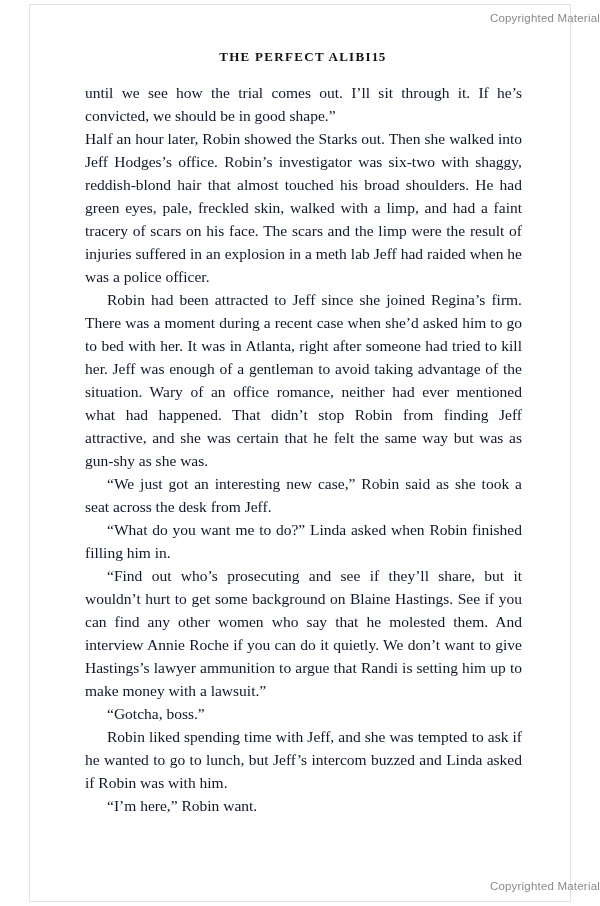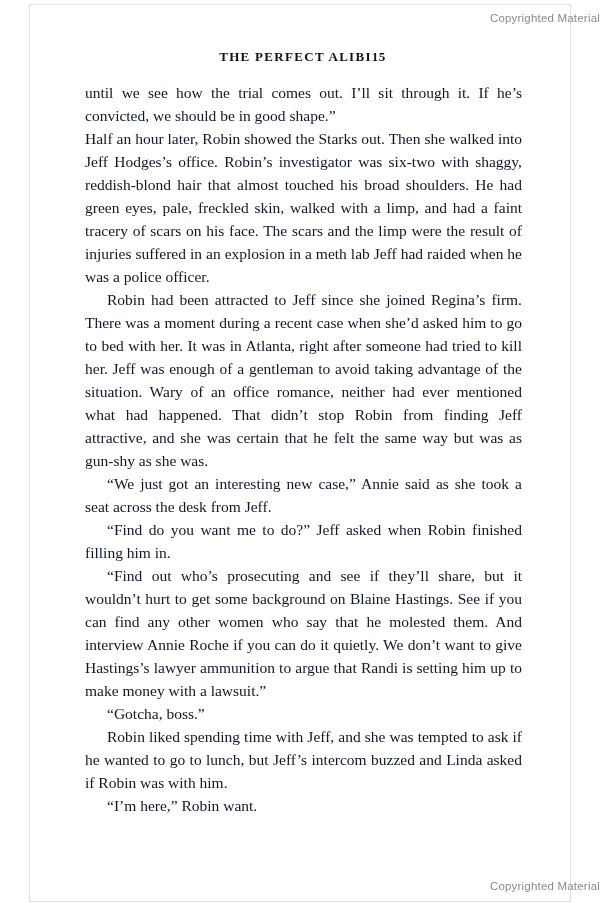--- a/index.html
+++ b/index.html
@@ -69,21 +69,21 @@
 
 <div class="running-head">
   <span class="book-title">THE PERFECT ALIBI</span>
   <span class="page-number">15</span>
 </div>
 
 <div class="body-text">
     <p>until we see how the trial comes out. I’ll sit through it. If he’s convicted, we should be in good shape.”</p>
     <p class="gap-before">Half an hour later, Robin showed the Starks out. Then she walked into Jeff Hodges’s office. Robin’s investigator was six-two with shaggy, reddish-blond hair that almost touched his broad shoulders. He had green eyes, pale, freckled skin, walked with a limp, and had a faint tracery of scars on his face. The scars and the limp were the result of injuries suffered in an explosion in a meth lab Jeff had raided when he was a police officer.</p>
     <p class="indent">Robin had been attracted to Jeff since she joined Regina’s firm. There was a moment during a recent case when she’d asked him to go to bed with her. It was in Atlanta, right after someone had tried to kill her. Jeff was enough of a gentleman to avoid taking advantage of the situation. Wary of an office romance, neither had ever mentioned what had happened. That didn’t stop Robin from finding Jeff attractive, and she was certain that he felt the same way but was as gun-shy as she was.</p>
-    <p class="indent">“We just got an interesting new case,” Annie said as she took a seat across the desk from Jeff.</p>
-    <p class="indent">“Find do you want me to do?” Jeff asked when Robin finished filling him in.</p>
+    <p class="indent">“We just got an interesting new case,” Robin said as she took a seat across the desk from Jeff.</p>
+    <p class="indent">“What do you want me to do?” Linda asked when Robin finished filling him in.</p>
     <p class="indent">“Find out who’s prosecuting and see if they’ll share, but it wouldn’t hurt to get some background on Blaine Hastings. See if you can find any other women who say that he molested them. And interview Annie Roche if you can do it quietly. We don’t want to give Hastings’s lawyer ammunition to argue that Randi is setting him up to make money with a lawsuit.”</p>
     <p class="indent">“Gotcha, boss.”</p>
     <p class="indent">Robin liked spending time with Jeff, and she was tempted to ask if he wanted to go to lunch, but Jeff’s intercom buzzed and Linda asked if Robin was with him.</p>
     <p class="indent">“I’m here,” Robin want.</p>
   </div>
 
 <div class="copyright bottom">Copyrighted Material</div>
 
 </body></html>

